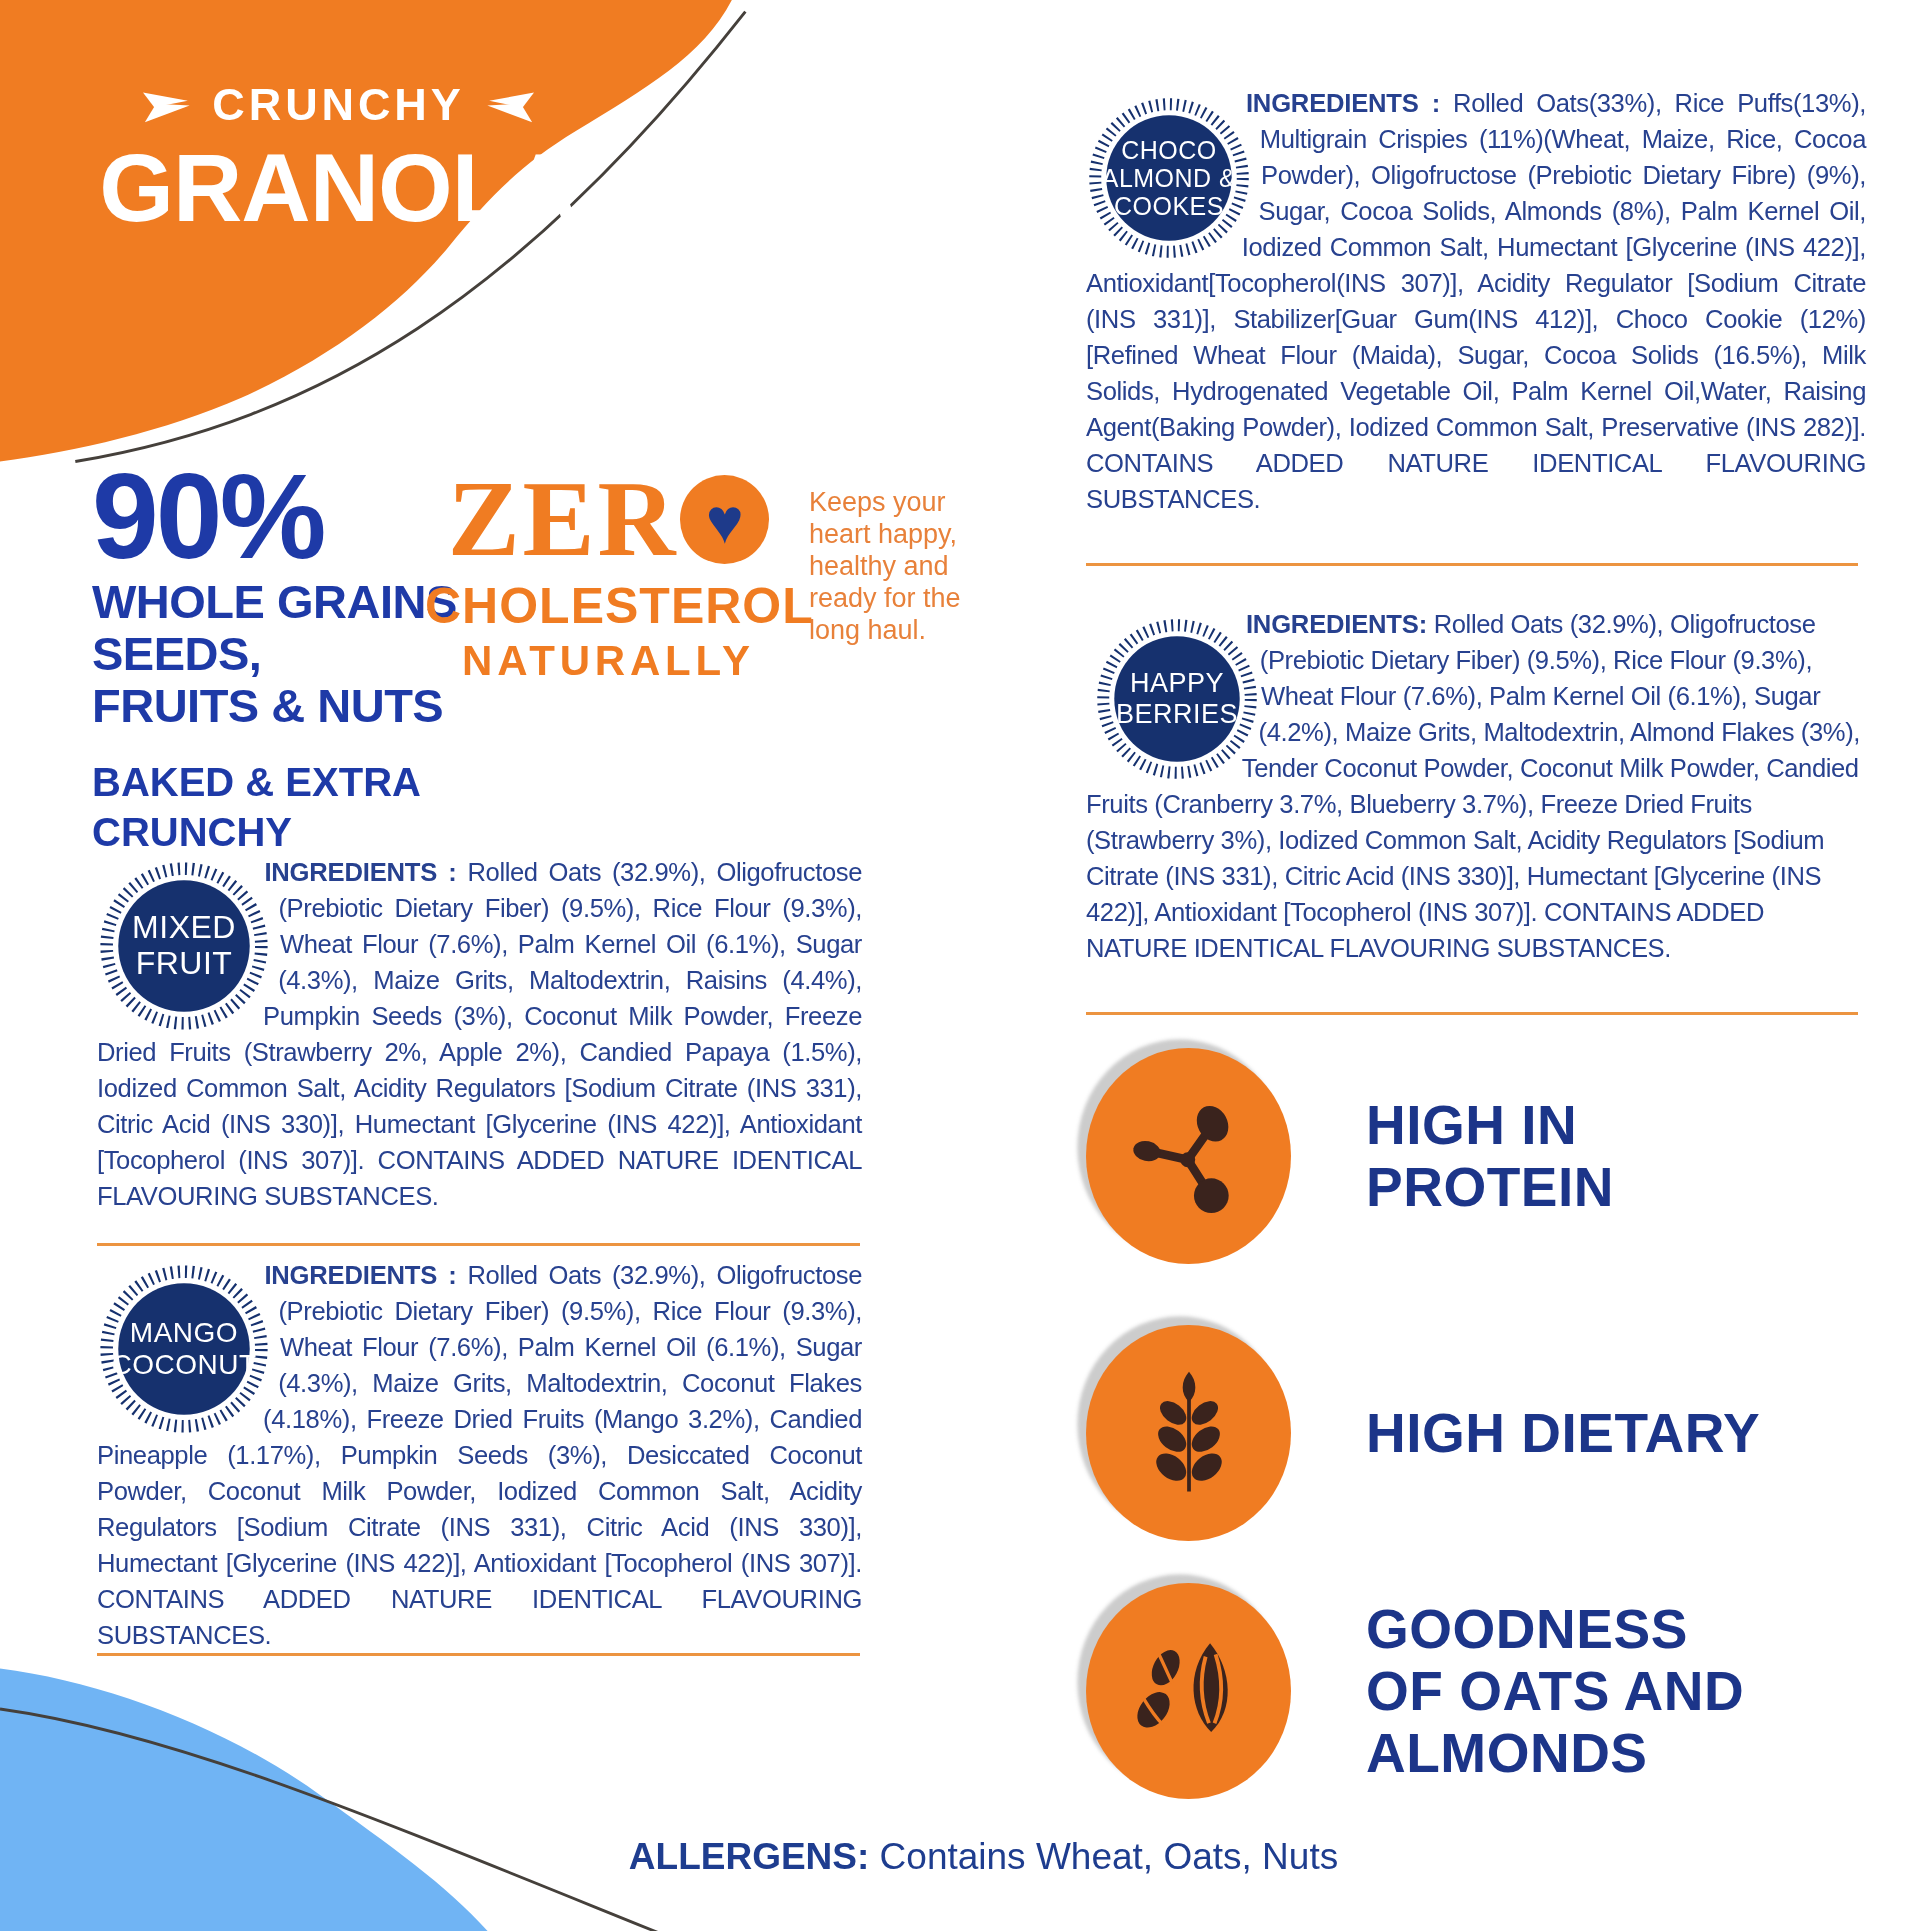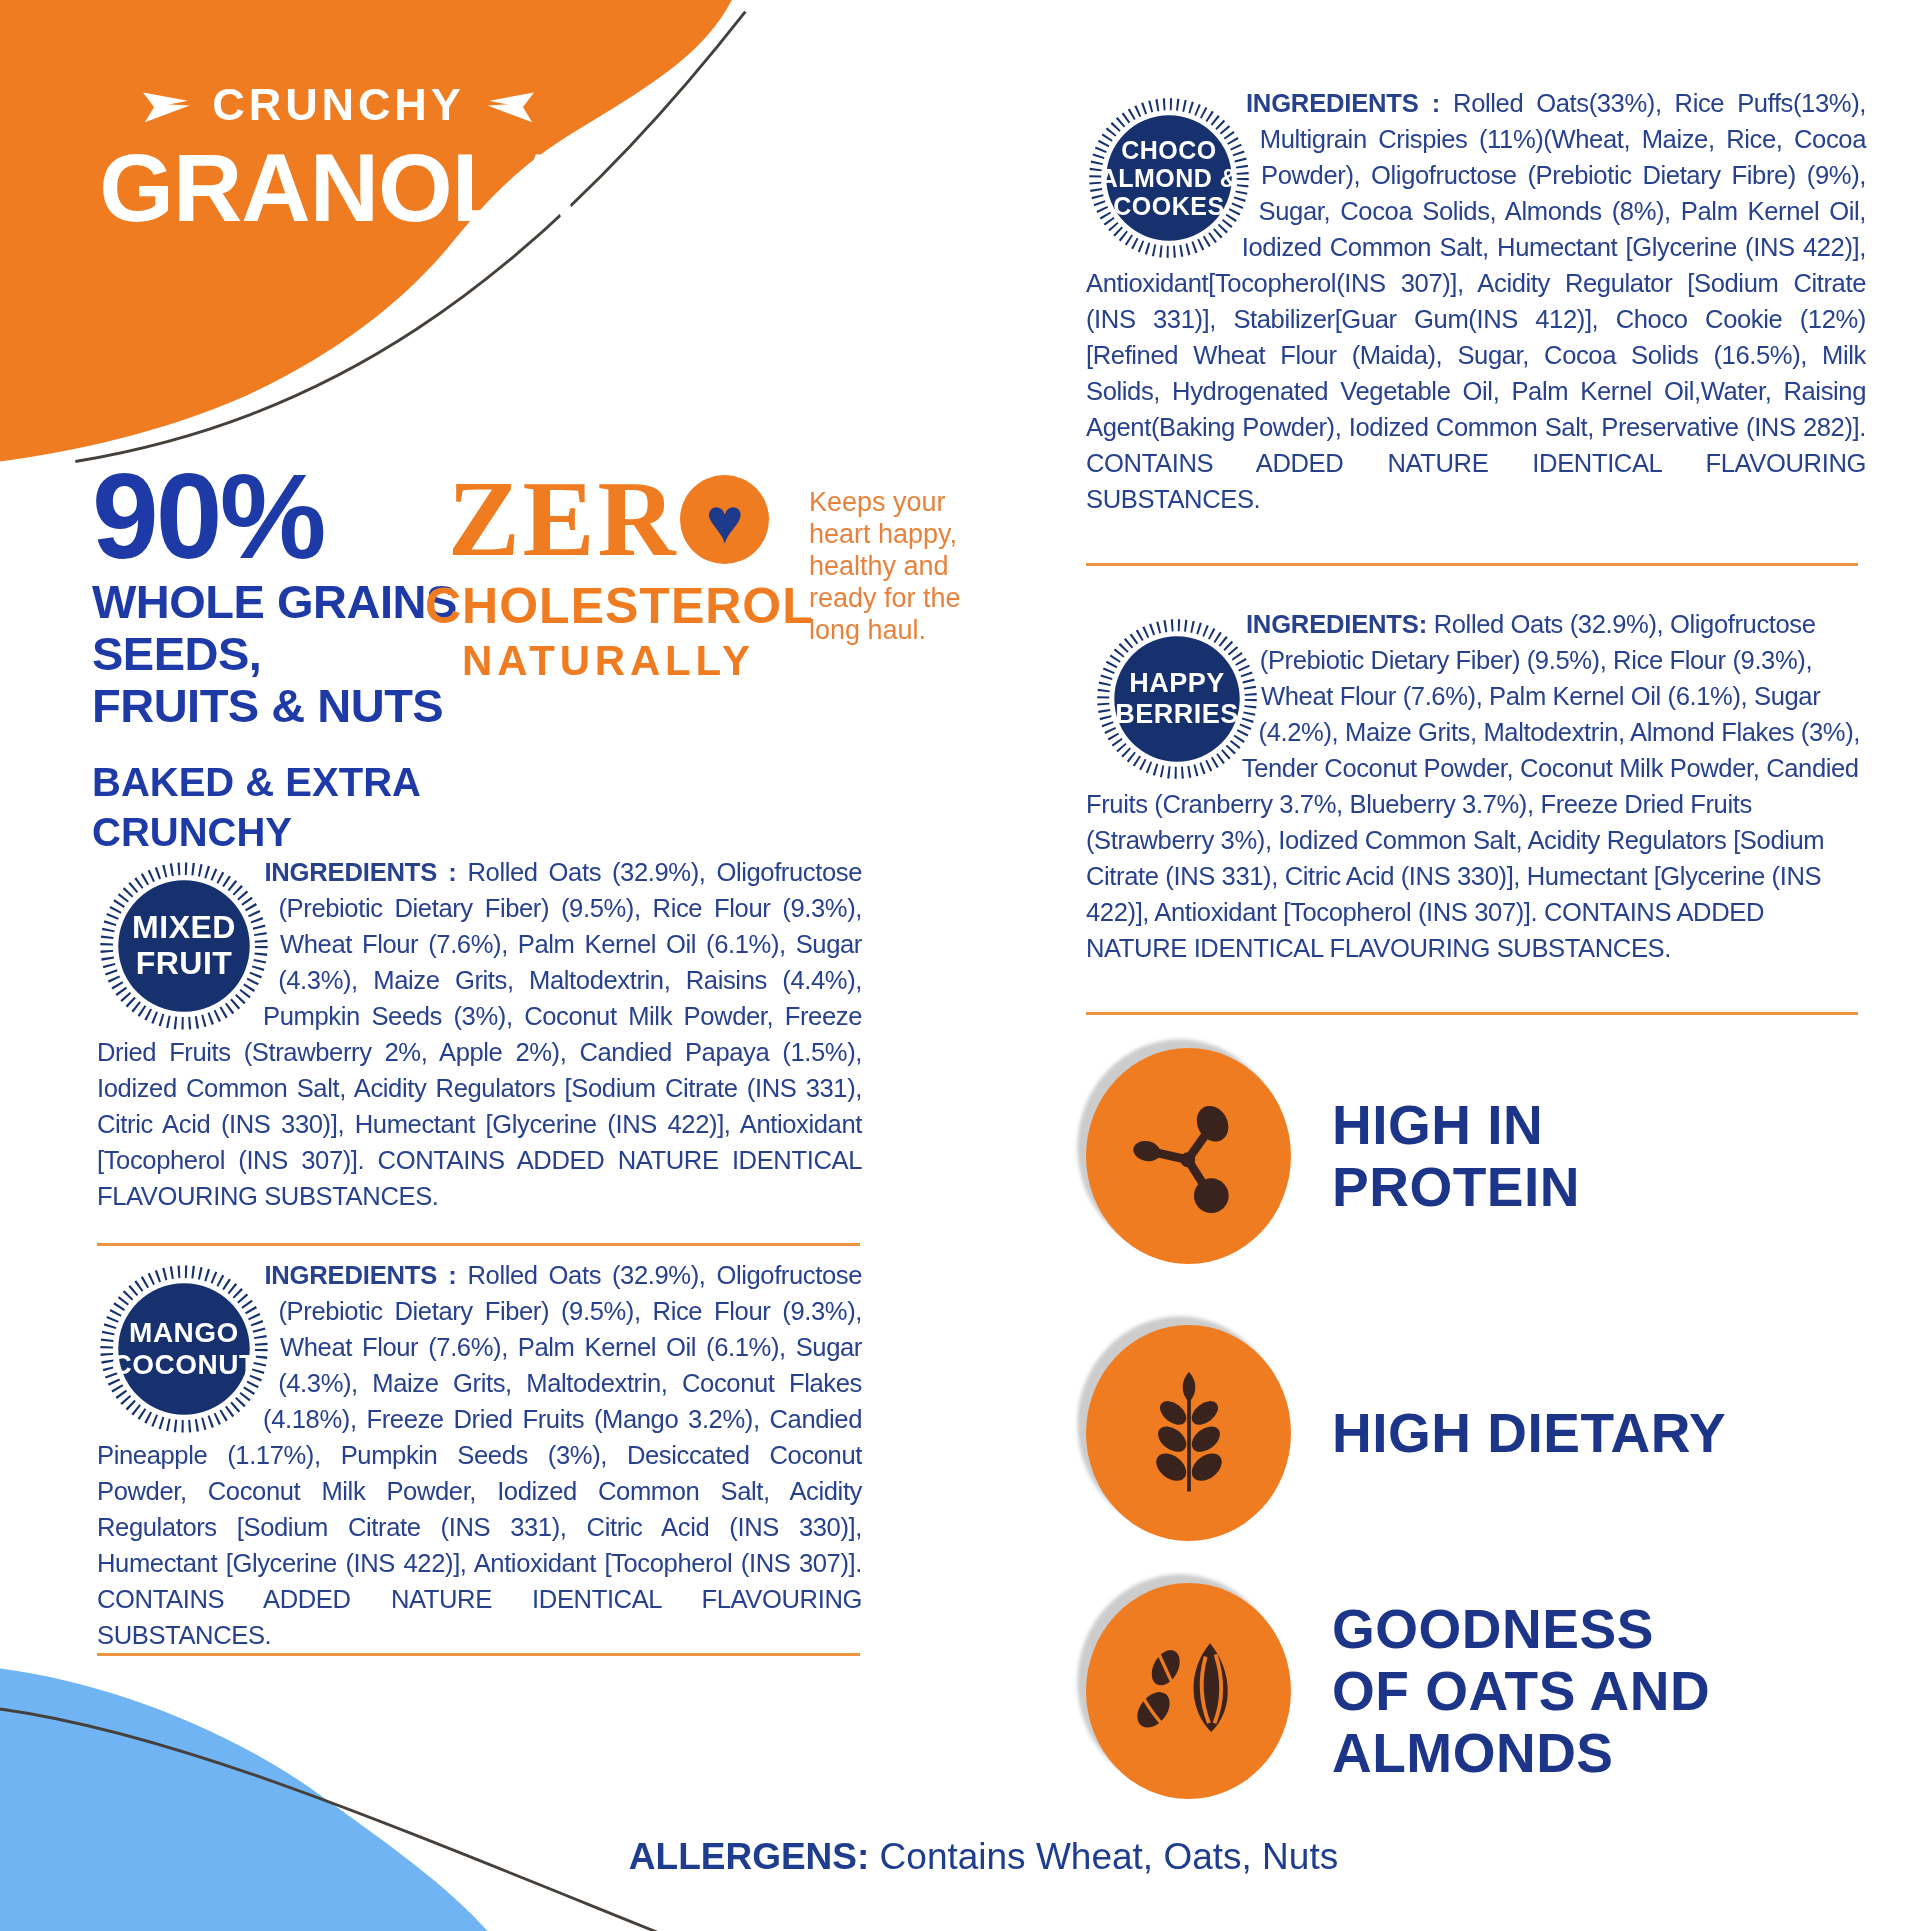--- a/index.html
+++ b/index.html
@@ -45,27 +45,27 @@
   .just { text-align:justify; }
   .badge-space { float:left; }
   .bs-180 { width:189px; height:176px; shape-outside:circle(98px at 85px 89px); }
   .bs-172 { width:182px; height:170px; shape-outside:circle(94px at 81px 87px); }
   .badge { position:absolute; }
   .b-180 { width:174px; height:174px; }
   .b-172 { width:166px; height:166px; }
   .badge svg { position:absolute; inset:0; width:100%; height:100%; }
   .badge-label { position:absolute; inset:0; display:flex; flex-direction:column;
                  align-items:center; justify-content:center; color:#ffffff;
-                 font-weight:bold; line-height:1.12; letter-spacing:0.5px; text-align:center; }
+                 font-weight:normal; line-height:1.12; letter-spacing:0.5px; text-align:center; }
   .fs33 { font-size:32px; } .fs29 { font-size:28px; } .fs27 { font-size:25px; } .fs28 { font-size:27px; }
 
   .sep { position:absolute; height:2.9px; background:#EC9440; }
 
   
-  .benefit-row { position:absolute; display:flex; align-items:center; gap:41px; }
+  .benefit-row { position:absolute; display:flex; align-items:center; gap:75px; }
   .benefit-circle { width:205px; height:216px; border-radius:50%; background:#F07C22; flex:0 0 auto;
                     display:flex; align-items:center; justify-content:center;
                     box-shadow:-8.7px -8.7px 3.9px rgba(110,110,110,0.35); }
   .benefit-label { color:#1C3589; font-weight:bold; font-size:55px; line-height:62px; letter-spacing:0.5px; }
   .benefit-label span { display:block; }
 
   
   .allergens { position:absolute; left:18px; top:1836px; width:1931px; text-align:center;
                color:#1E3D8F; font-size:37px; }
   .allergens b { font-weight:bold; }

